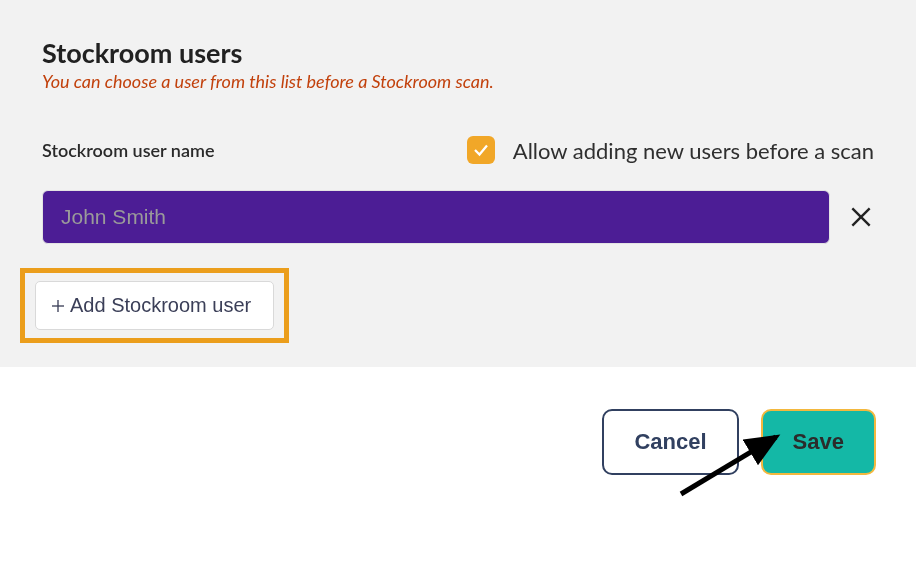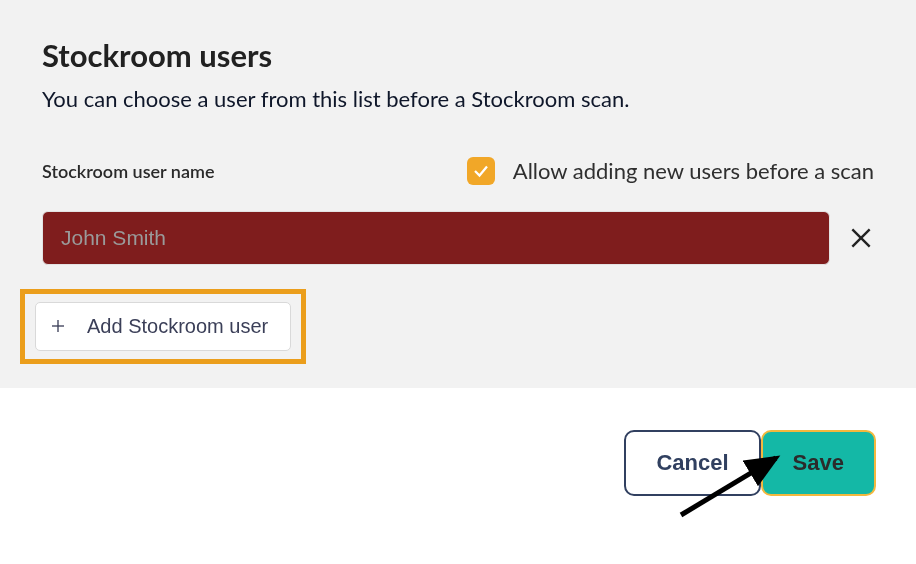--- a/index.html
+++ b/index.html
@@ -8,30 +8,30 @@
       background: #fff;
       width: 916px;
       height: 564px;
       position: relative;
     }
     .panel {
       background: #f2f2f2;
       padding: 36px 42px 20px 42px;
     }
     .title {
-      font-size: 31px;
+      font-size: 27px;
       font-weight: 700;
       color: #212121;
-      margin-bottom: 10px;
     }
     .subtitle {
-      font-size: 22px;
-      color: #0f172a;
+      font-size: 18px;
+      color: #c2410c;
       margin-bottom: 42px;
       line-height: 1.4;
+      font-style: italic;
     }
     .row {
       display: flex;
       align-items: center;
       justify-content: space-between;
       margin-bottom: 26px;
     }
     .field-label {
       font-size: 18px;
       font-weight: 600;
@@ -58,21 +58,21 @@
       color: #2f2f2f;
     }
     .input-row {
       display: flex;
       align-items: center;
       gap: 18px;
       margin-bottom: 24px;
     }
     .text-input {
       flex: 1;
-      background: #7f1d1d;
+      background: #4c1d95;
       border: 1px solid #e3e3e3;
       border-radius: 6px;
       padding: 14px 18px;
       font-size: 21px;
       color: #9a9a9a;
     }
     .text-input::placeholder { color: #9a9a9a; }
     .clear-btn {
       width: 26px;
       height: 26px;
@@ -83,34 +83,35 @@
     .add-wrap {
       display: inline-block;
       border: 5px solid #eb9e1c;
       padding: 8px 10px;
       margin-left: -22px;
       margin-bottom: 4px;
     }
     .add-btn {
       display: inline-flex;
       align-items: center;
-      gap: 21px;
+      gap: 4px;
       background: #fff;
       border: 1px solid #d9d9d9;
       border-radius: 5px;
       padding: 12px 22px 12px 14px;
       font-size: 20px;
       color: #3b3f58;
       font-weight: 500;
       cursor: pointer;
     }
     .add-btn svg { width: 16px; height: 16px; stroke: #3b3f58; stroke-width: 2; }
     .footer {
       display: flex;
       justify-content: flex-end;
+      gap: 22px;
       padding: 42px 40px 0 0;
       position: relative;
     }
     .btn {
       border-radius: 10px;
       padding: 18px 30px;
       font-size: 22px;
       font-weight: 700;
       cursor: pointer;
     }

